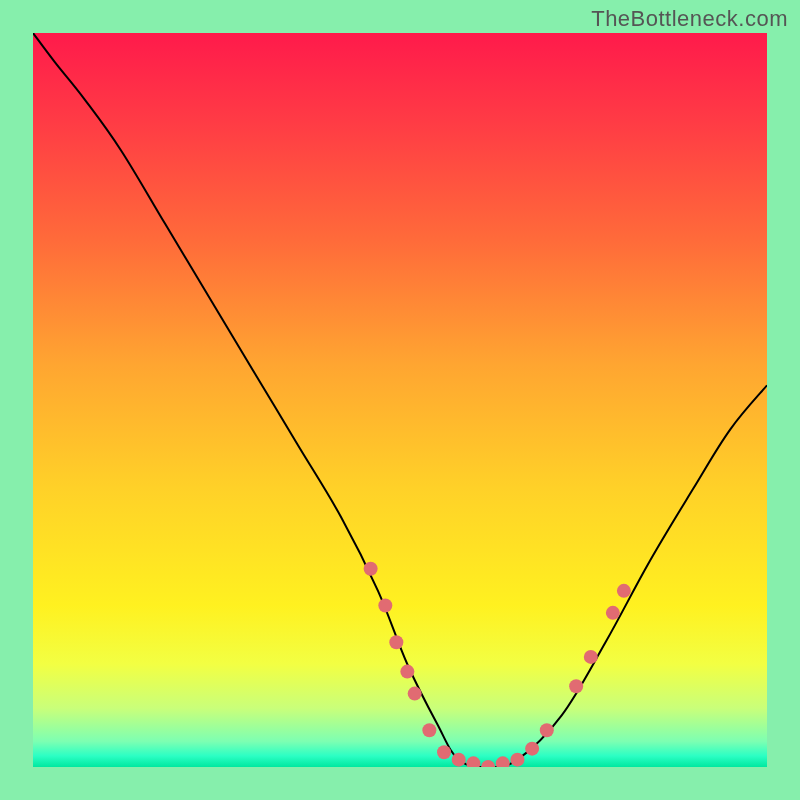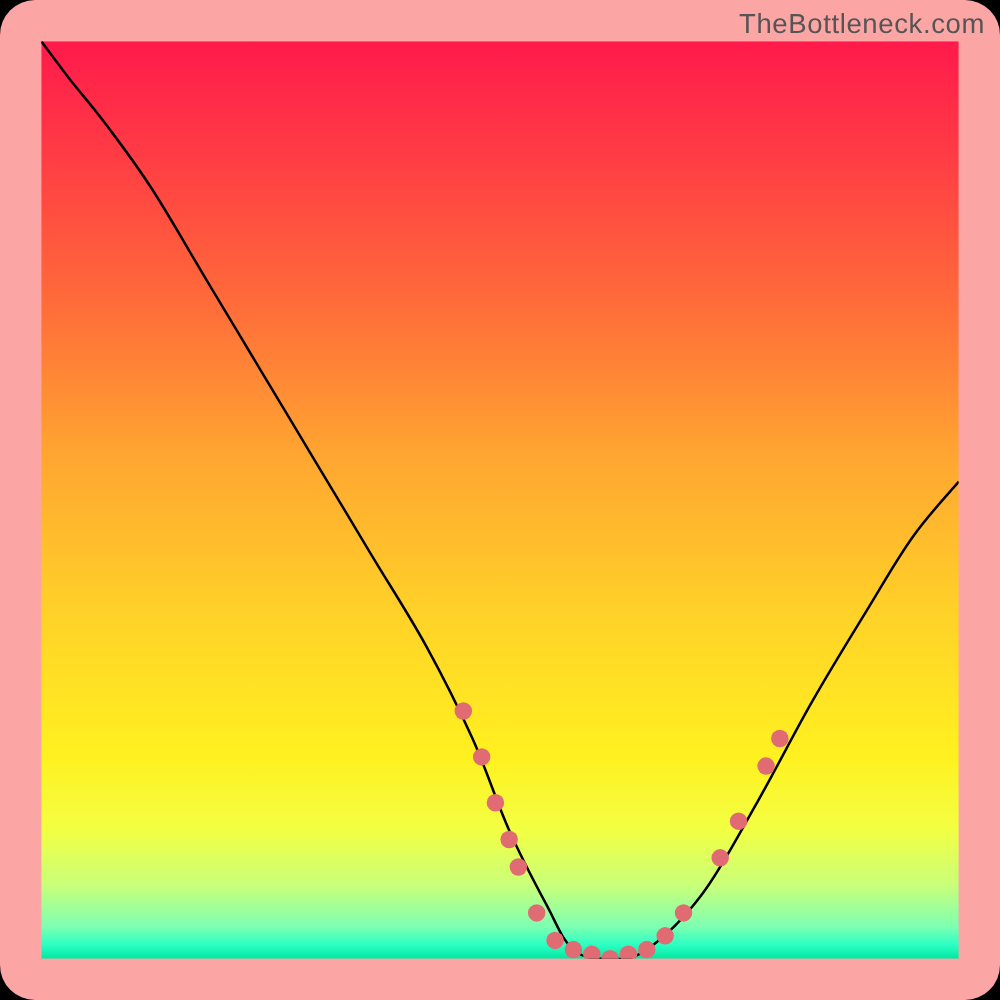--- a/index.html
+++ b/index.html
@@ -7,22 +7,21 @@
     padding: 0;
     width: 800px;
     height: 800px;
     background: #000;
     overflow: hidden;
   }
   .outer {
     position: relative;
     width: 800px;
     height: 800px;
-    background: #fca5a5;
-    border-radius: 28px;
+    background: #86efac;
   }
   .watermark {
     position: absolute;
     top: 6px;
     right: 12px;
     color: #555;
     font-family: Arial, Helvetica, sans-serif;
     font-size: 22px;
     letter-spacing: 0.5px;
     z-index: 10;

